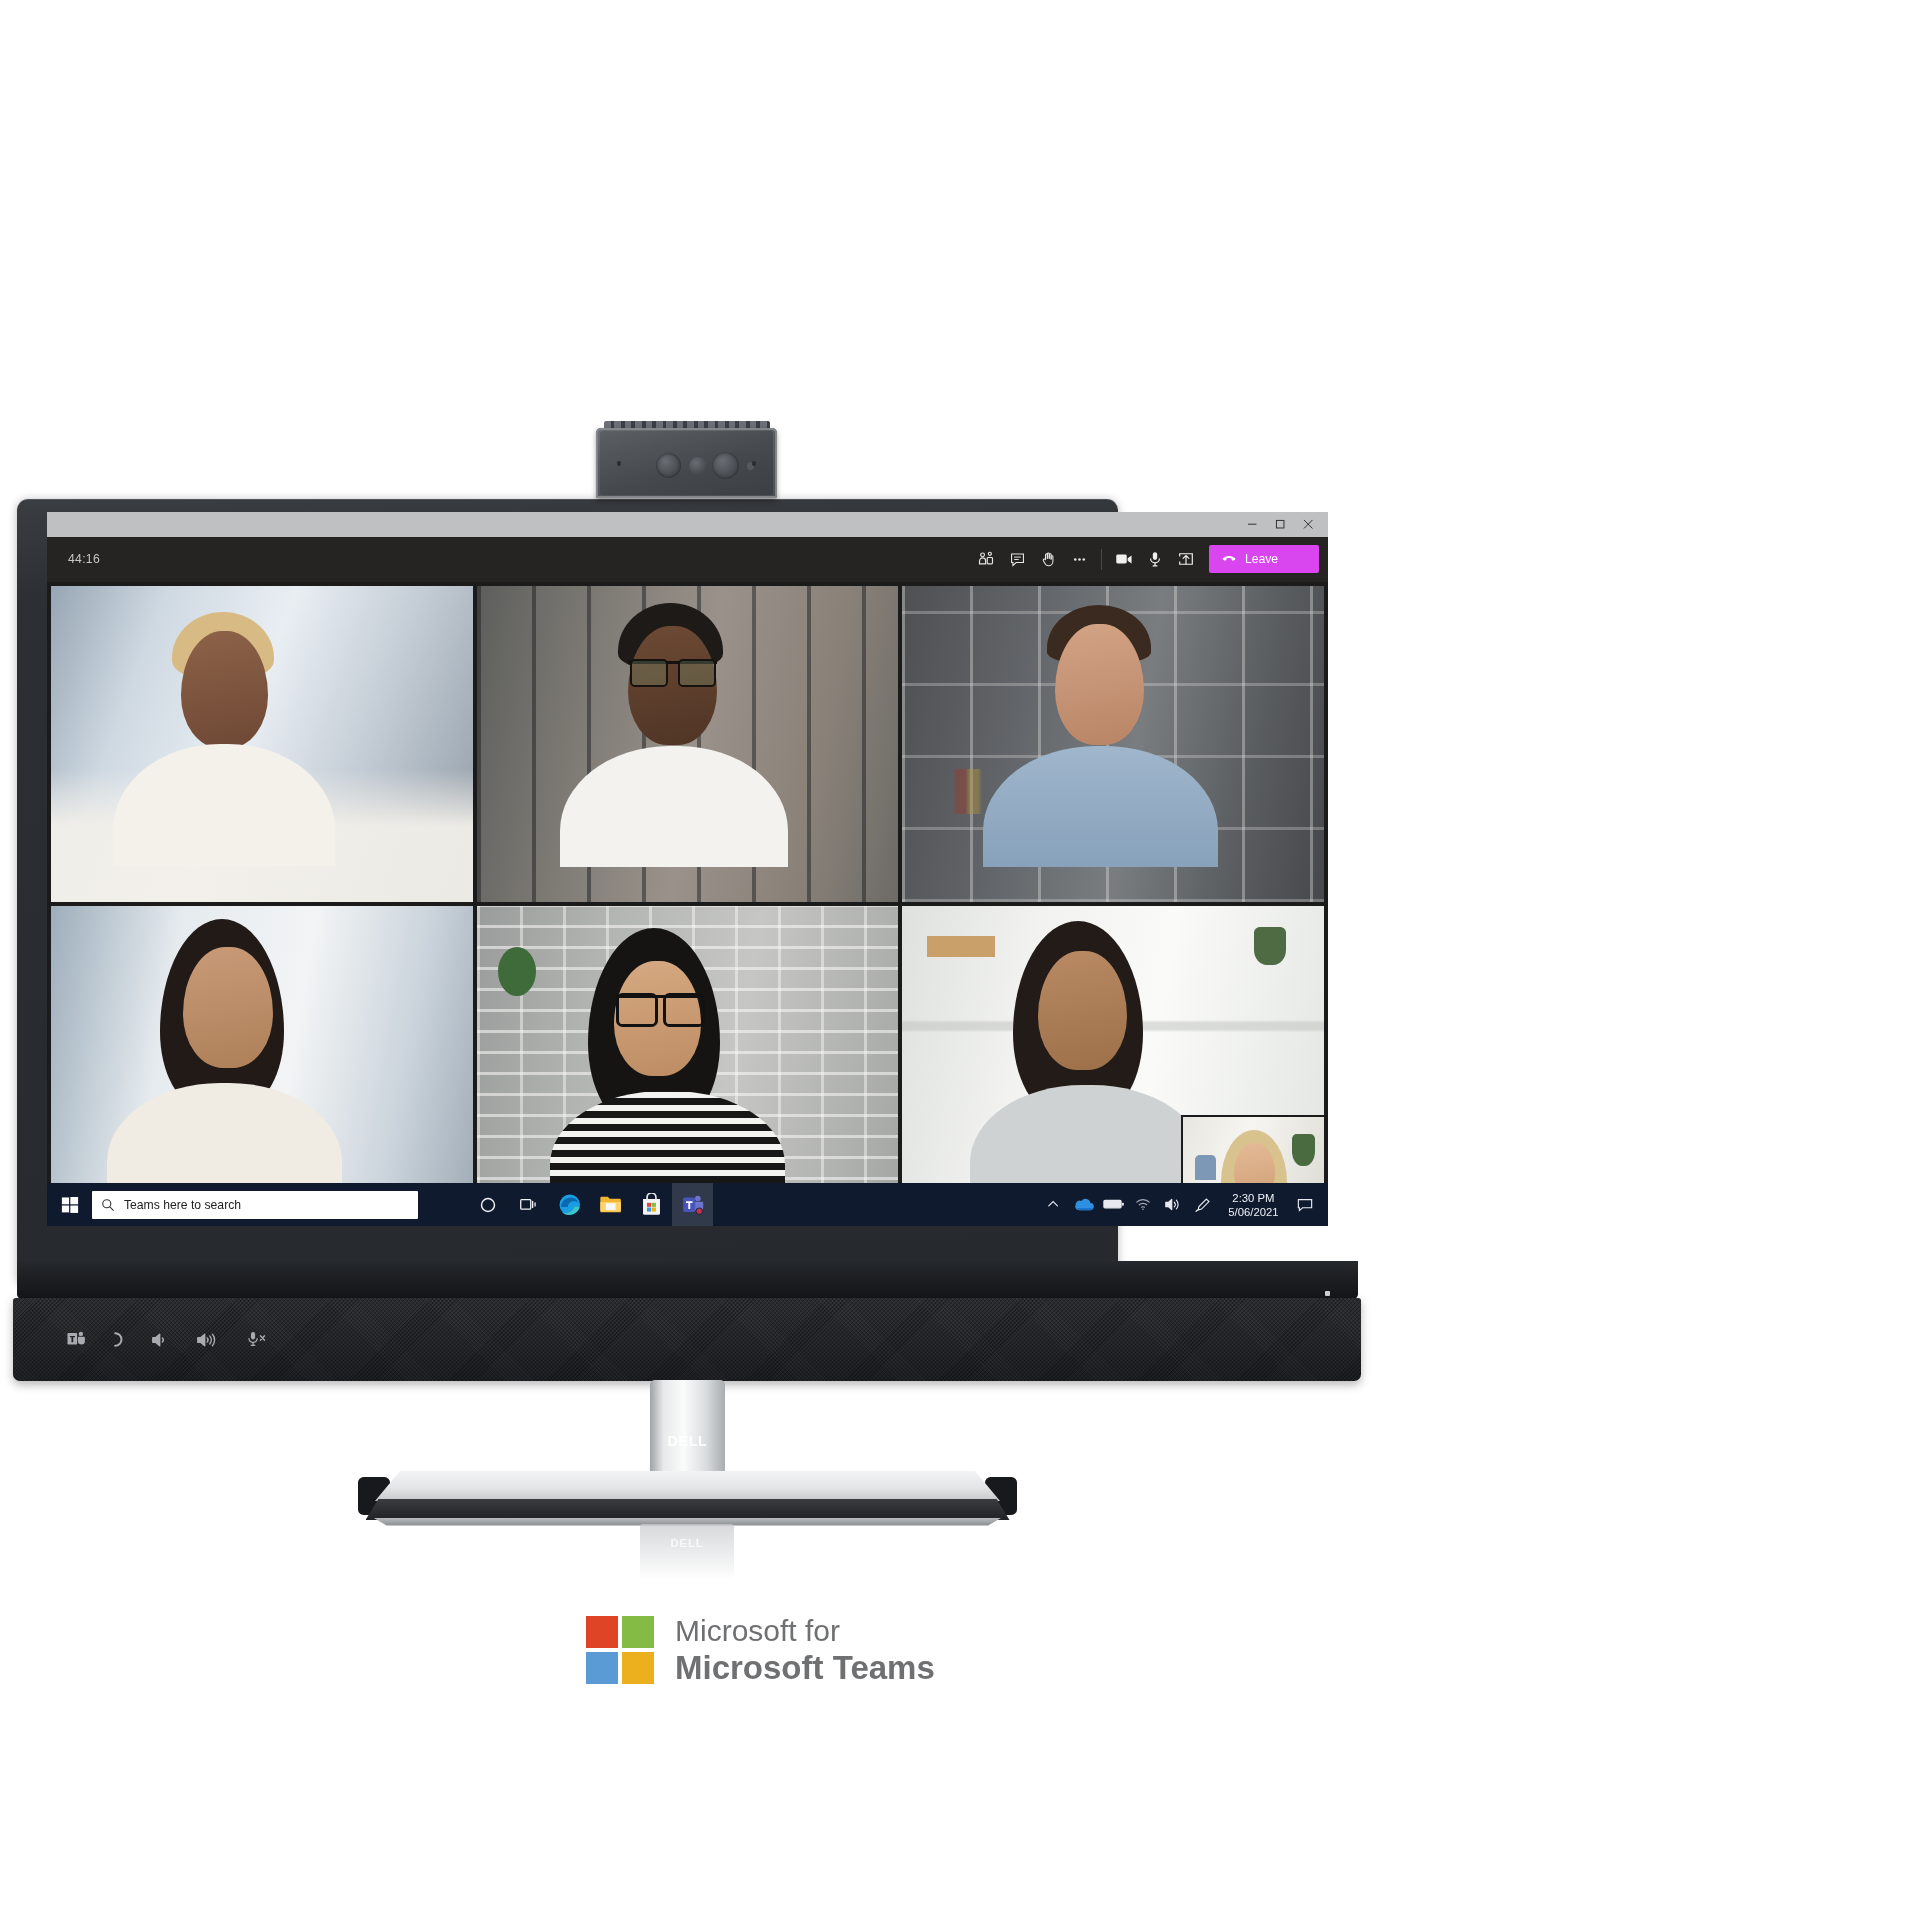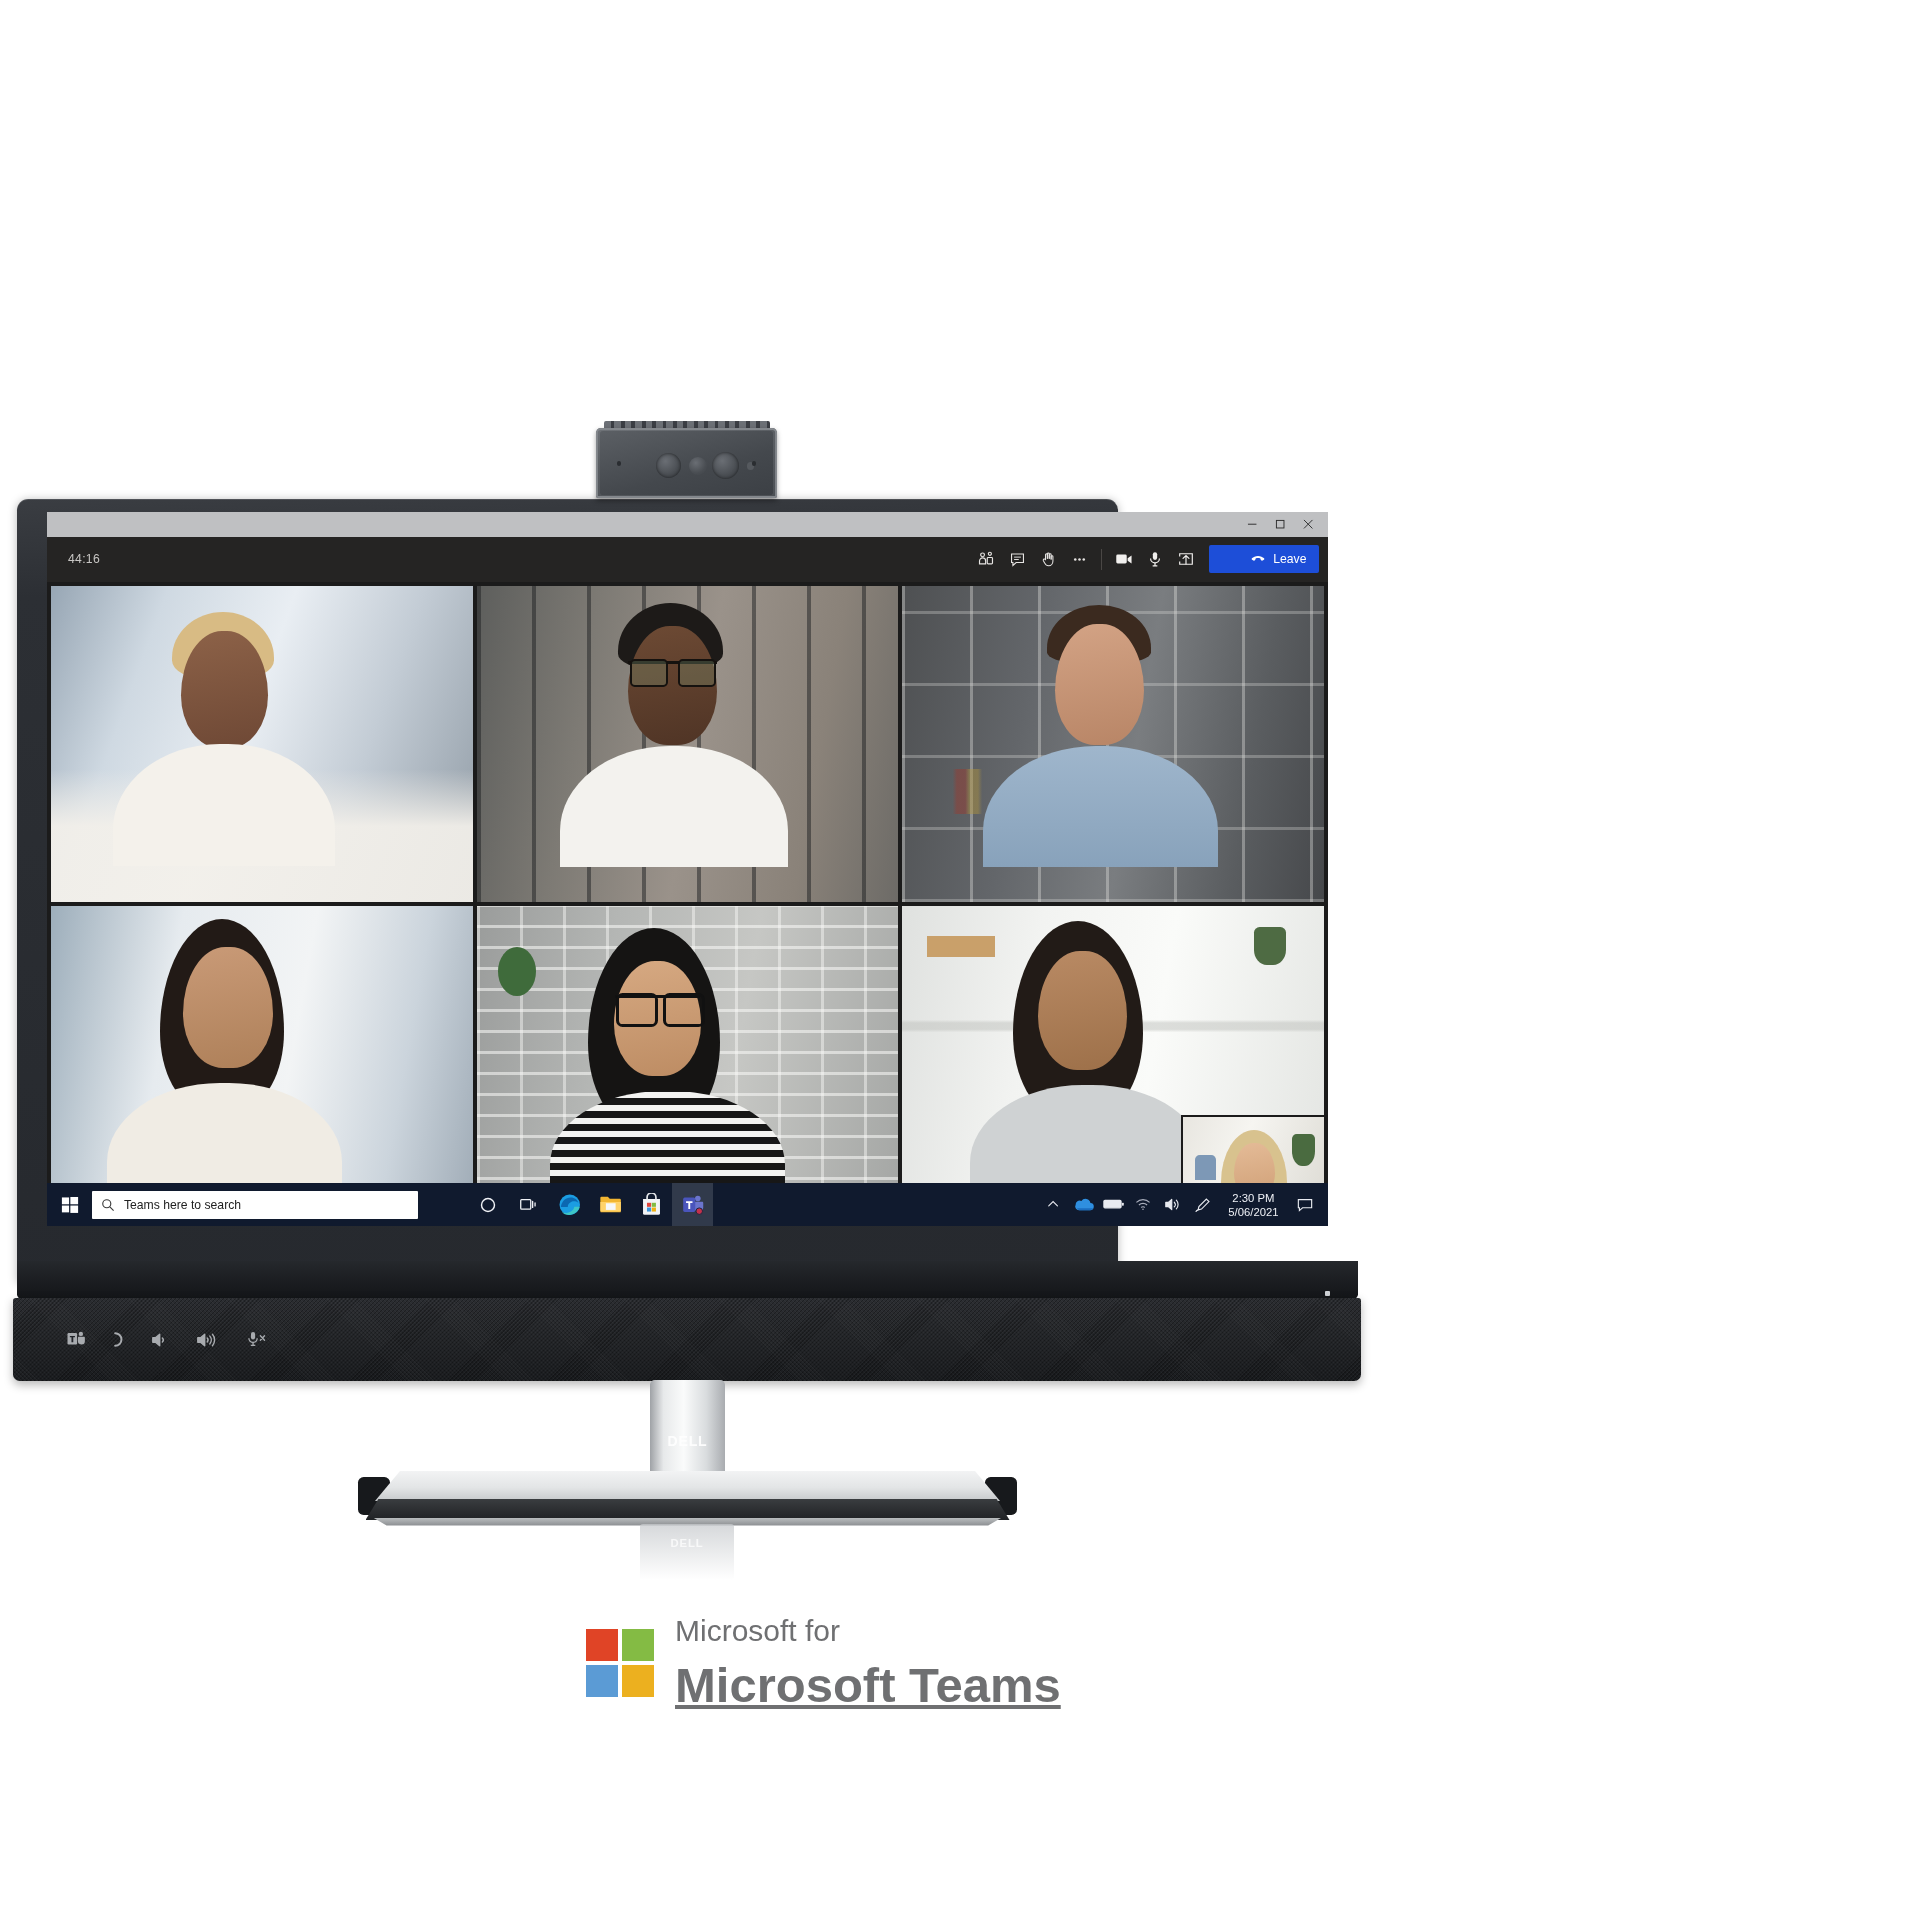--- a/index.html
+++ b/index.html
@@ -42,22 +42,22 @@
   .wbtn svg{display:block;}
 
   
   .tmsbar{position:absolute;left:0;top:24.5px;width:100%;height:45px;background:#252423;}
   .timer{position:absolute;left:21px;top:0;height:45px;display:flex;align-items:center;
     color:#c8c6c4;font-size:12.2px;letter-spacing:0.3px;}
   .tgrp{position:absolute;right:9.4px;top:0;height:45px;display:flex;align-items:center;gap:0;}
   .tbtn{width:31px;height:30px;display:flex;align-items:center;justify-content:center;color:#e6e4e2;}
   .tbtn svg{display:block;}
   .tdiv{width:0.9px;height:21px;background:#4a4745;margin:0 6.6px;}
-  .leave{margin-left:7.5px;height:28px;min-width:85px;padding:0 12.2px;background:#1d4ed8;
-    display:flex;align-items:center;gap:7.5px;color:#fff;font-size:12.2px;border-radius:1.9px;justify-content:flex-end;}
+  .leave{margin-left:7.5px;height:28px;min-width:85px;padding:0 12.2px;background:#d946ef;
+    display:flex;align-items:center;gap:7.5px;color:#fff;font-size:12.2px;border-radius:1.9px;}
 
   
   .grid{position:absolute;left:0;top:70px;width:100%;height:644px;
     display:grid;grid-template-columns:repeat(3,1fr);grid-template-rows:1fr 1fr;
     gap:3.8px;background:#1b1b1b;padding:3.8px;box-sizing:border-box;}
   .tile{position:relative;overflow:hidden;background:#3a3a3a;}
   .tile .bg{position:absolute;inset:0;}
 
   
   .face{position:absolute;border-radius:47% 47% 44% 44%/55% 55% 45% 45%;}
@@ -124,21 +124,21 @@
   .hello{position:absolute;left:299px;top:1586px;width:184px;height:185px;background:#4a8fd4;}
   .hello-logo{position:absolute;left:50%;top:30px;transform:translateX(-50%);
     width:87px;height:87px;display:grid;grid-template-columns:1fr 1fr;grid-template-rows:1fr 1fr;gap:6.6px;}
   .hello-logo i{background:#fff;display:block;}
   .hello-text{position:absolute;left:0;bottom:21px;width:100%;text-align:center;color:#fff;font-size:21px;}
 
   .cert{position:absolute;left:586px;top:1616px;display:flex;align-items:center;gap:21px;}
   .cert-sq{width:68px;height:68px;display:grid;grid-template-columns:1fr 1fr;grid-template-rows:1fr 1fr;gap:3.8px;}
   .cert-txt{display:flex;flex-direction:column;line-height:1;}
   .cert-l1{color:#6f7072;font-size:30px;}
-  .cert-l2{color:#6f7072;font-size:49px;font-weight:700;margin-top:15px;text-decoration:underline;}
+  .cert-l2{color:#6f7072;font-size:33px;font-weight:700;margin-top:5px;}
 </style>
 </head>
 <body>
 
 <div id="stage">
 
   <div class="webcam">
     <div class="webcam-teeth"></div>
     <div class="webcam-body">
       <div class="webcam-inner">

